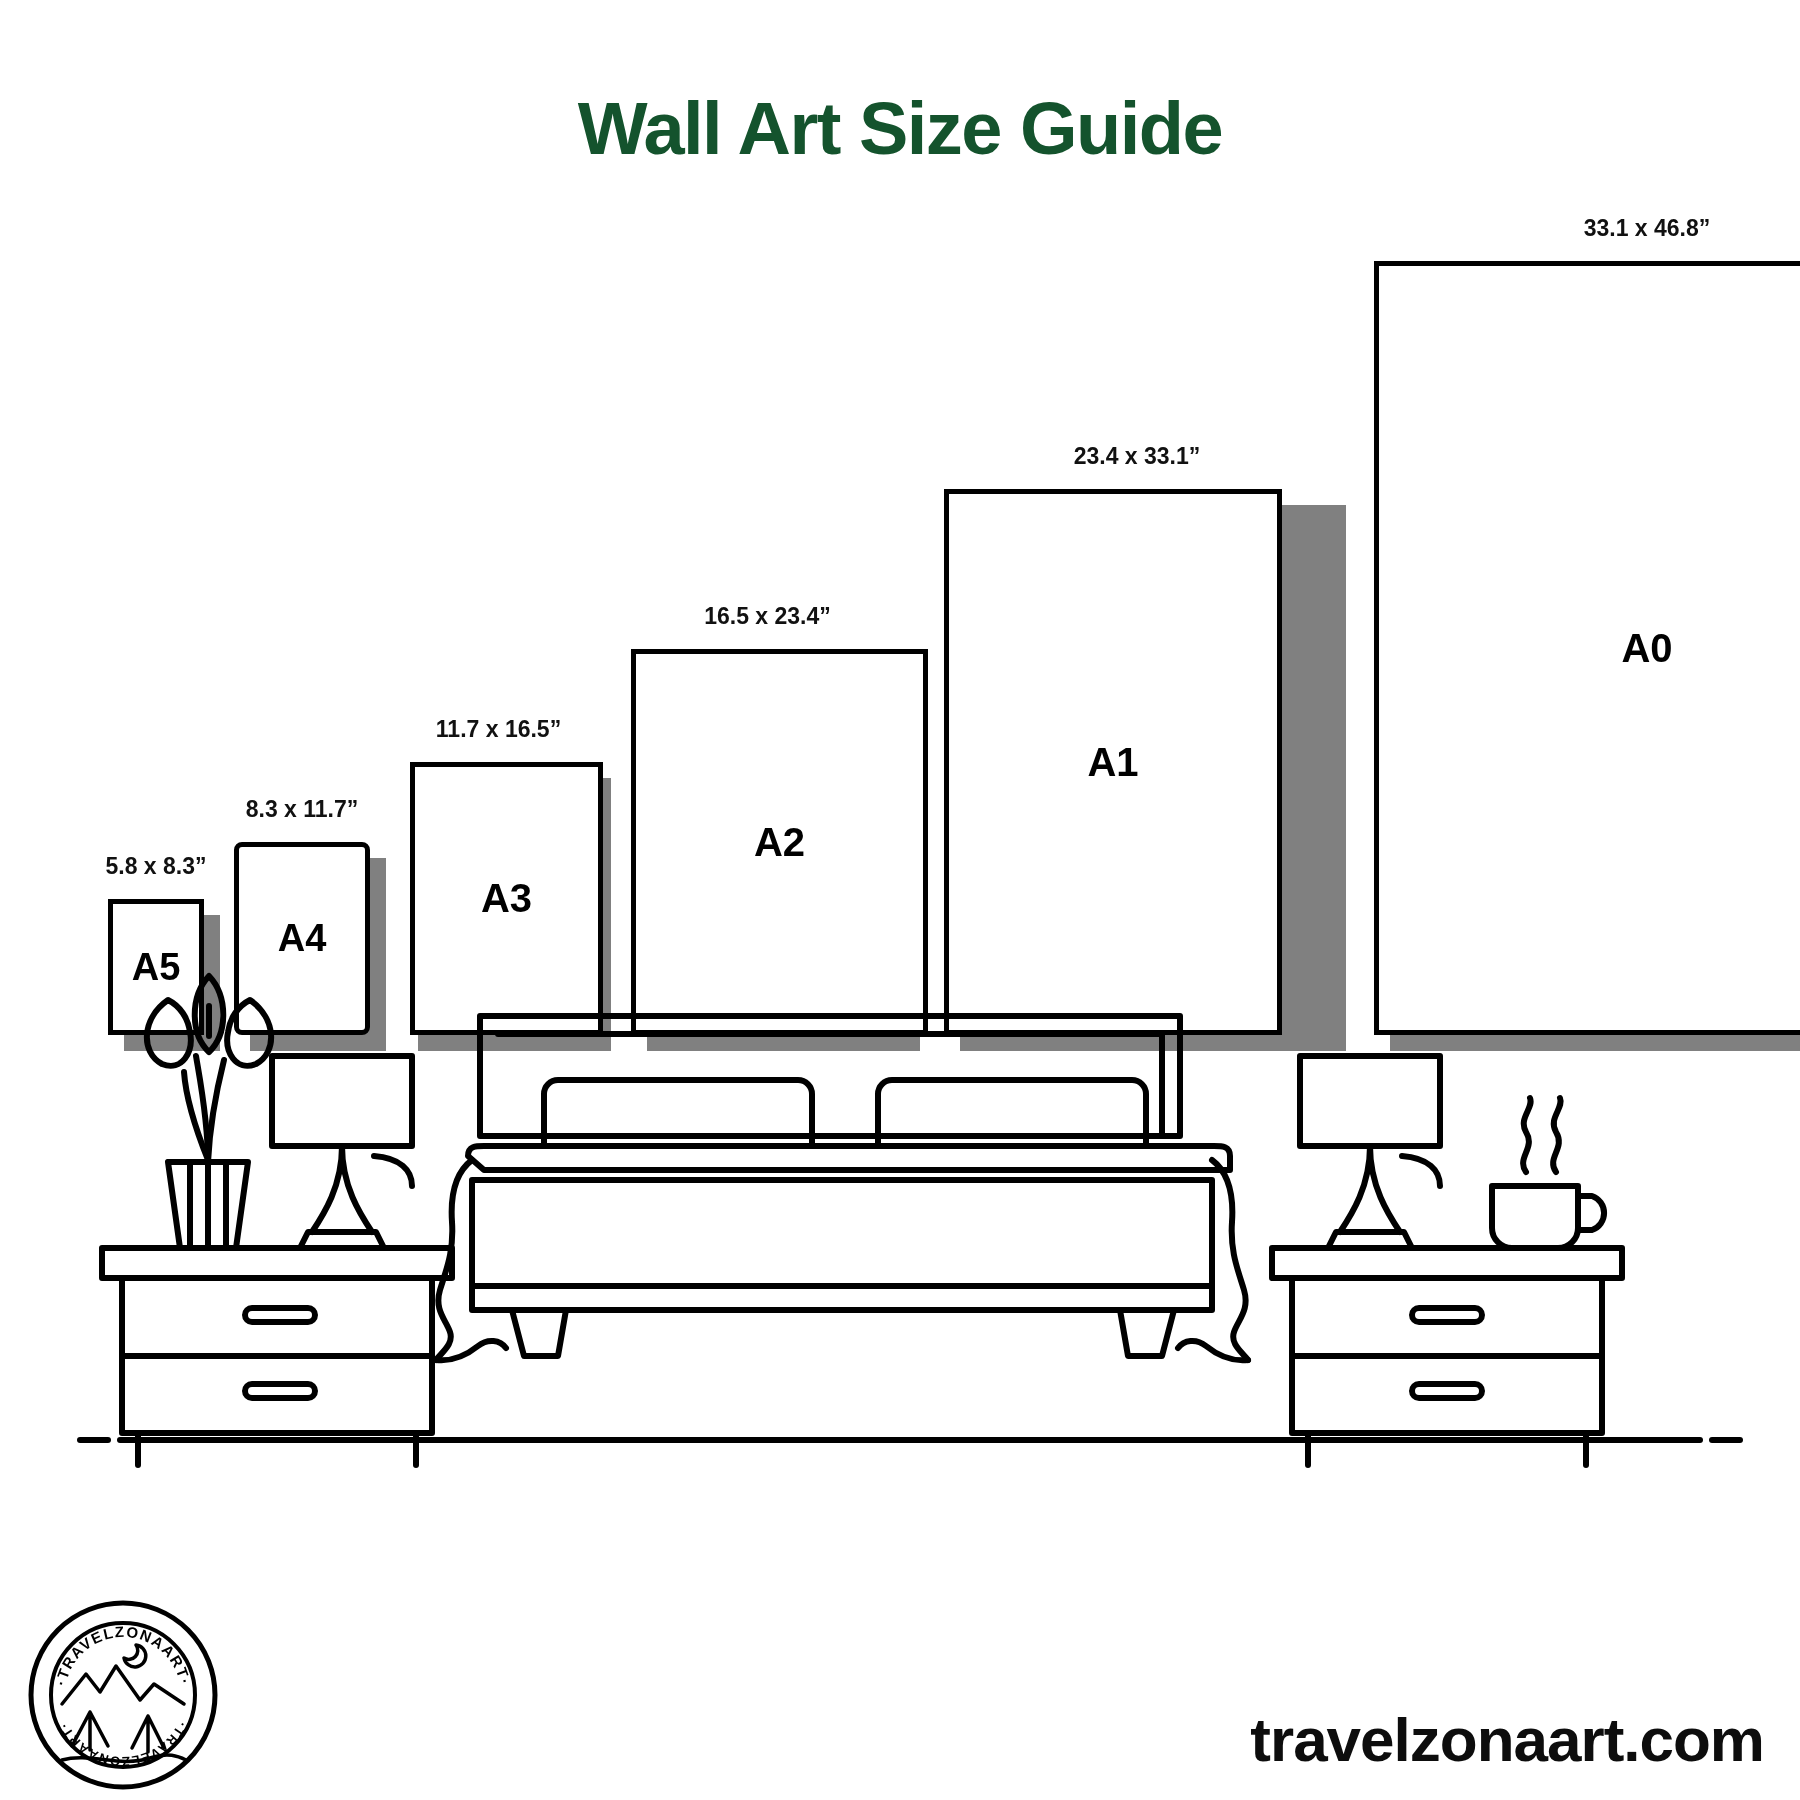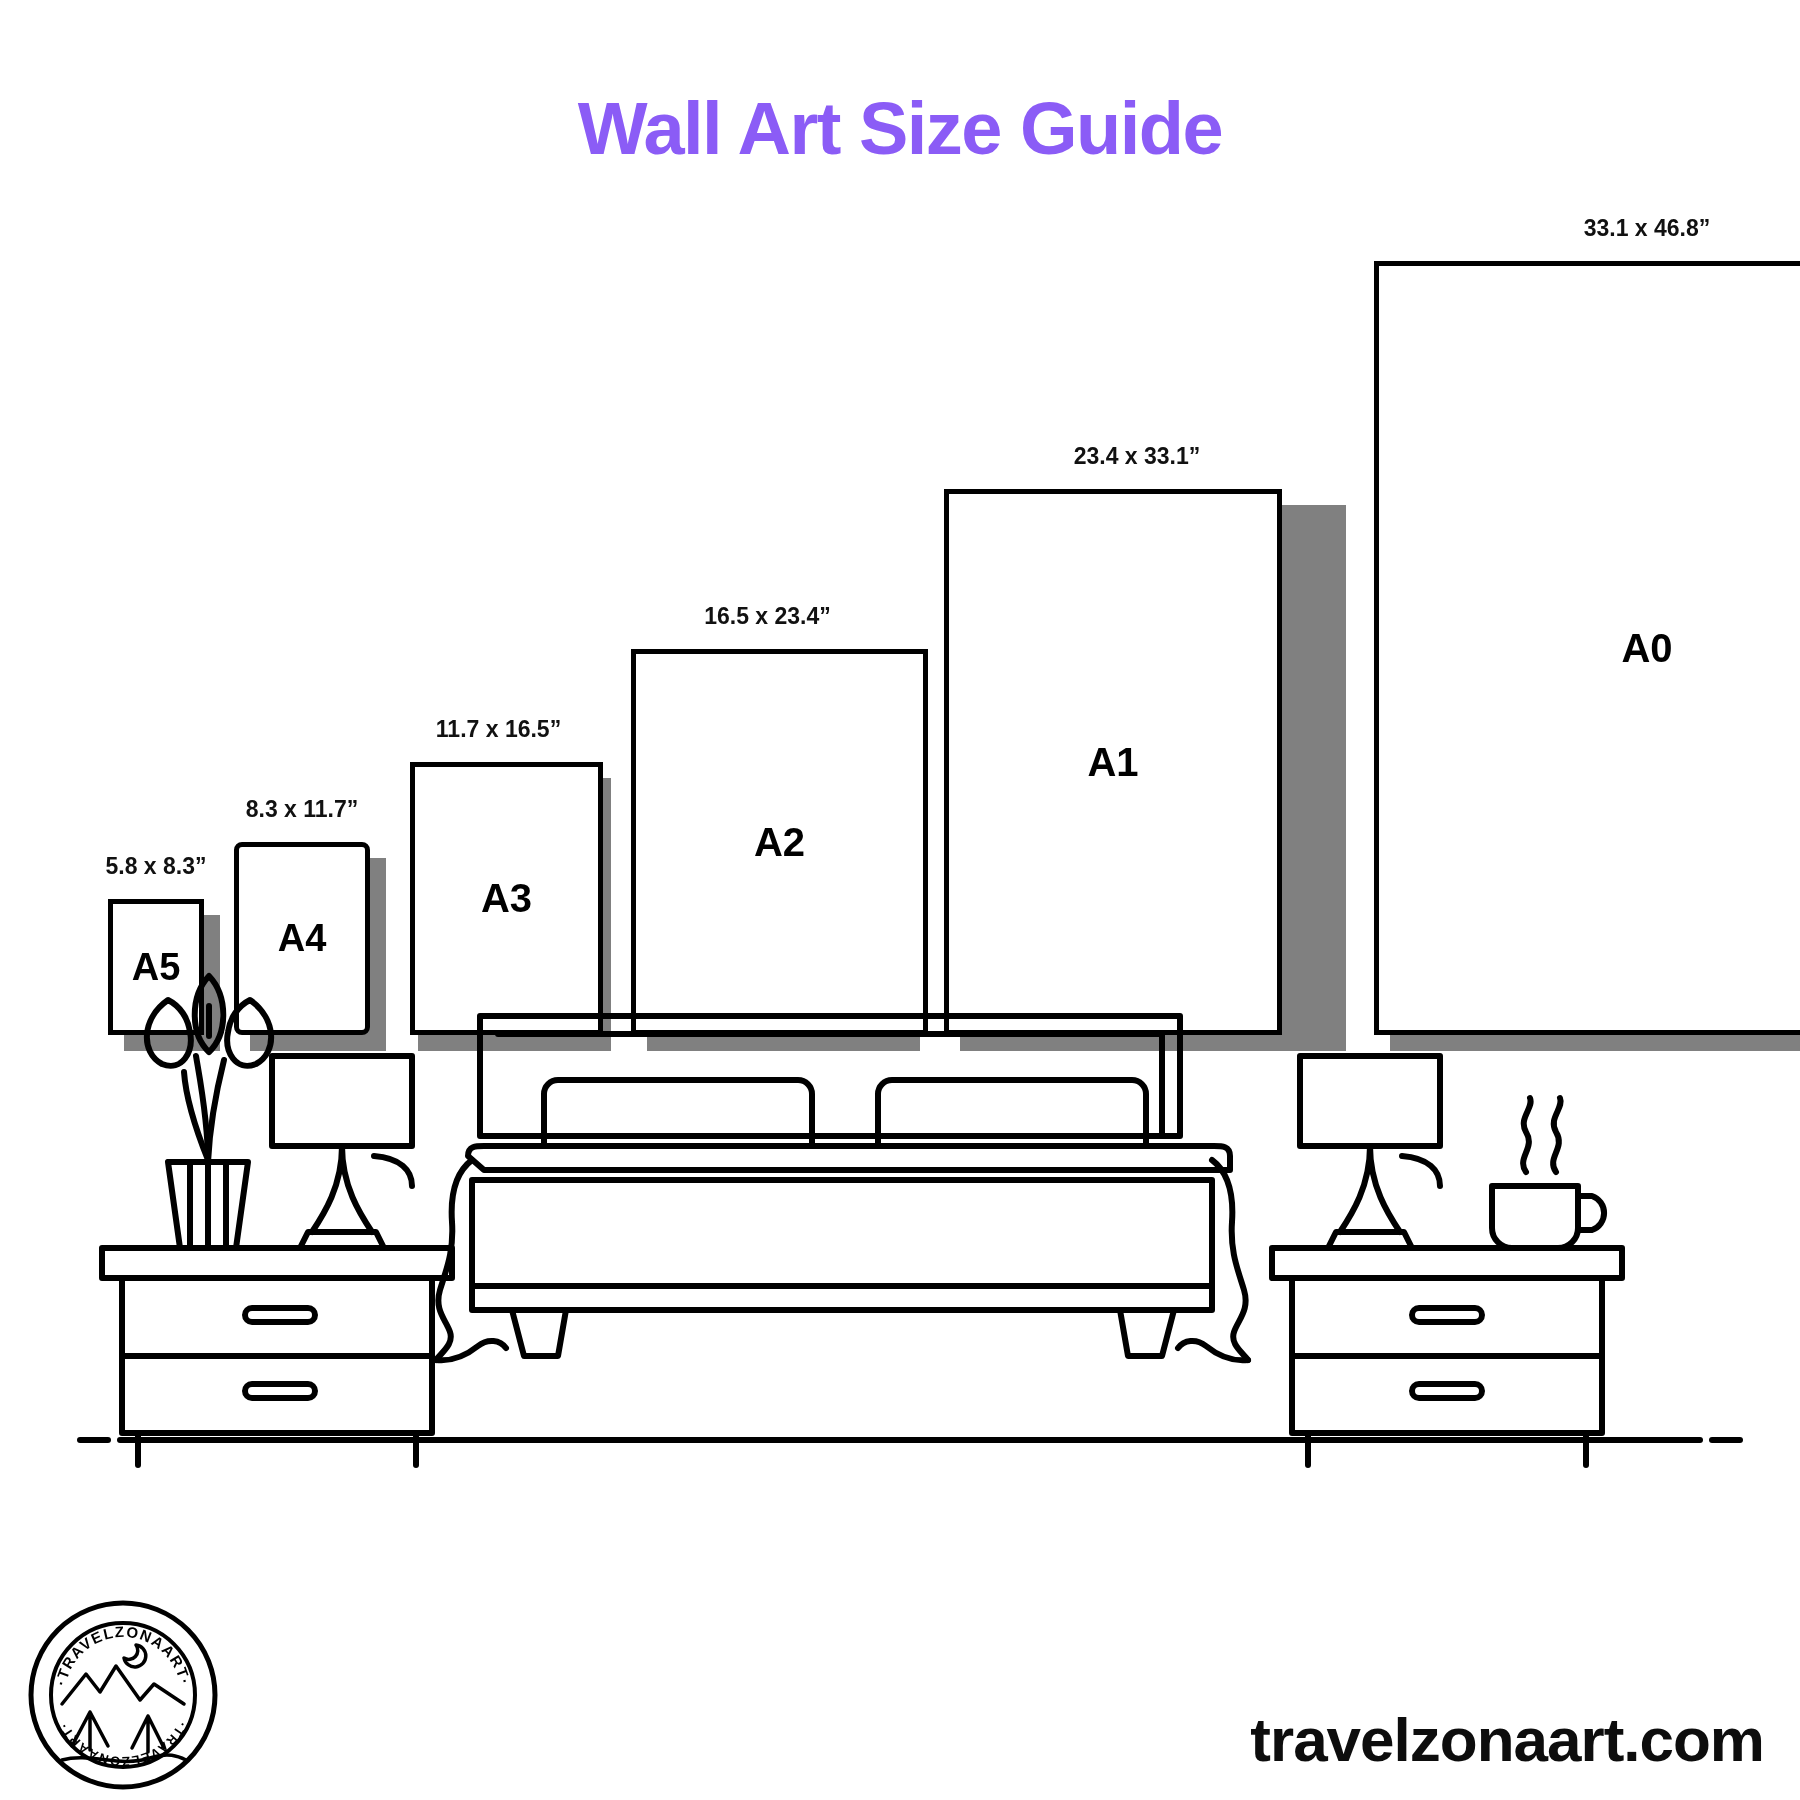--- a/index.html
+++ b/index.html
@@ -18,21 +18,21 @@
 
   #page-title {
     position: absolute;
     top: 86px;
     left: 0;
     width: 1800px;
     text-align: center;
     font-size: 74px;
     font-weight: 700;
     letter-spacing: -1.5px;
-    color: #8b5cf6;
+    color: #14532d;
   }
 
   
   #frames {
     position: absolute;
     left: 0;
     top: 0;
     width: 1800px;
     height: 1030px;
   }

